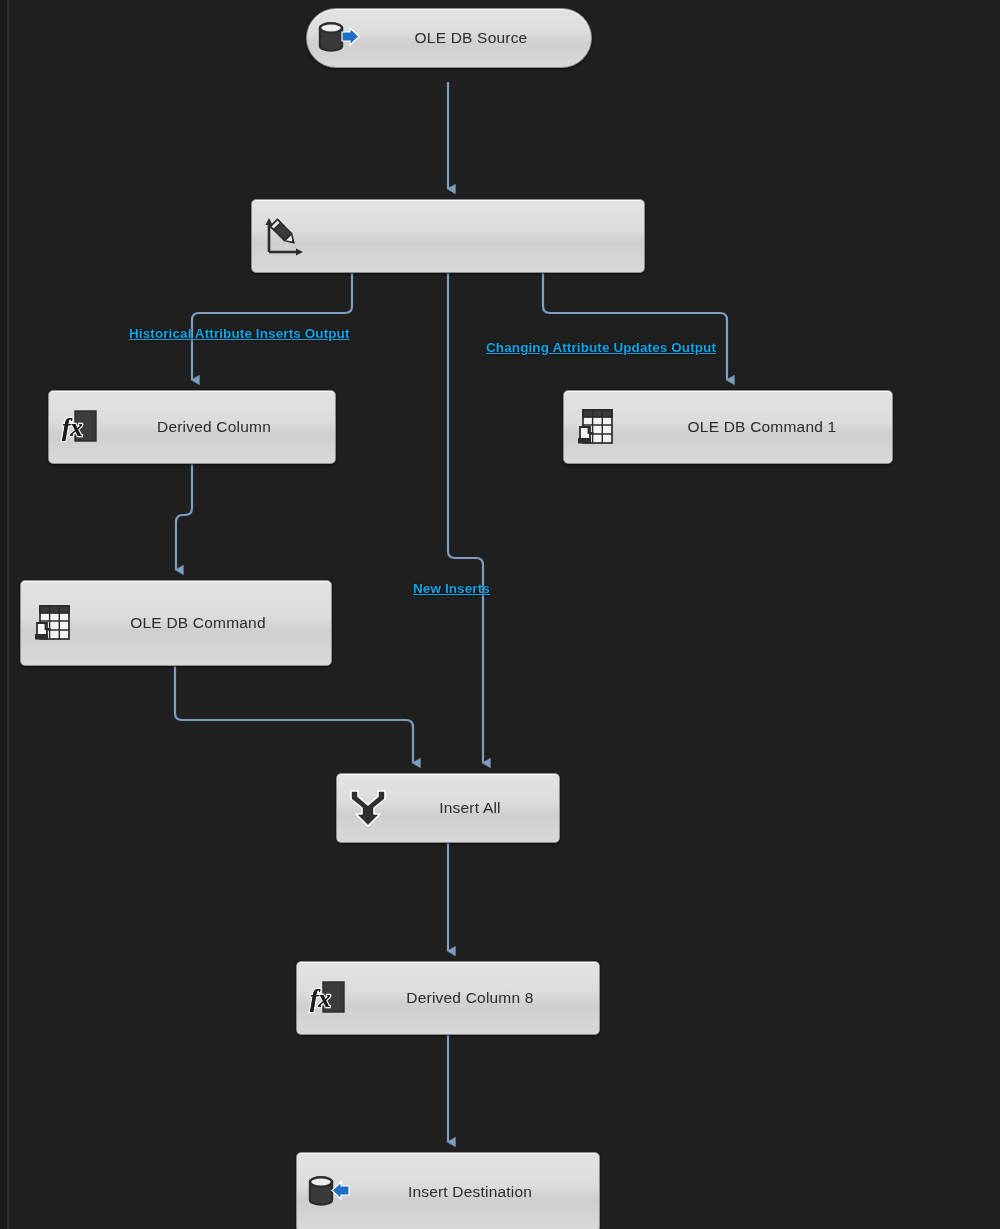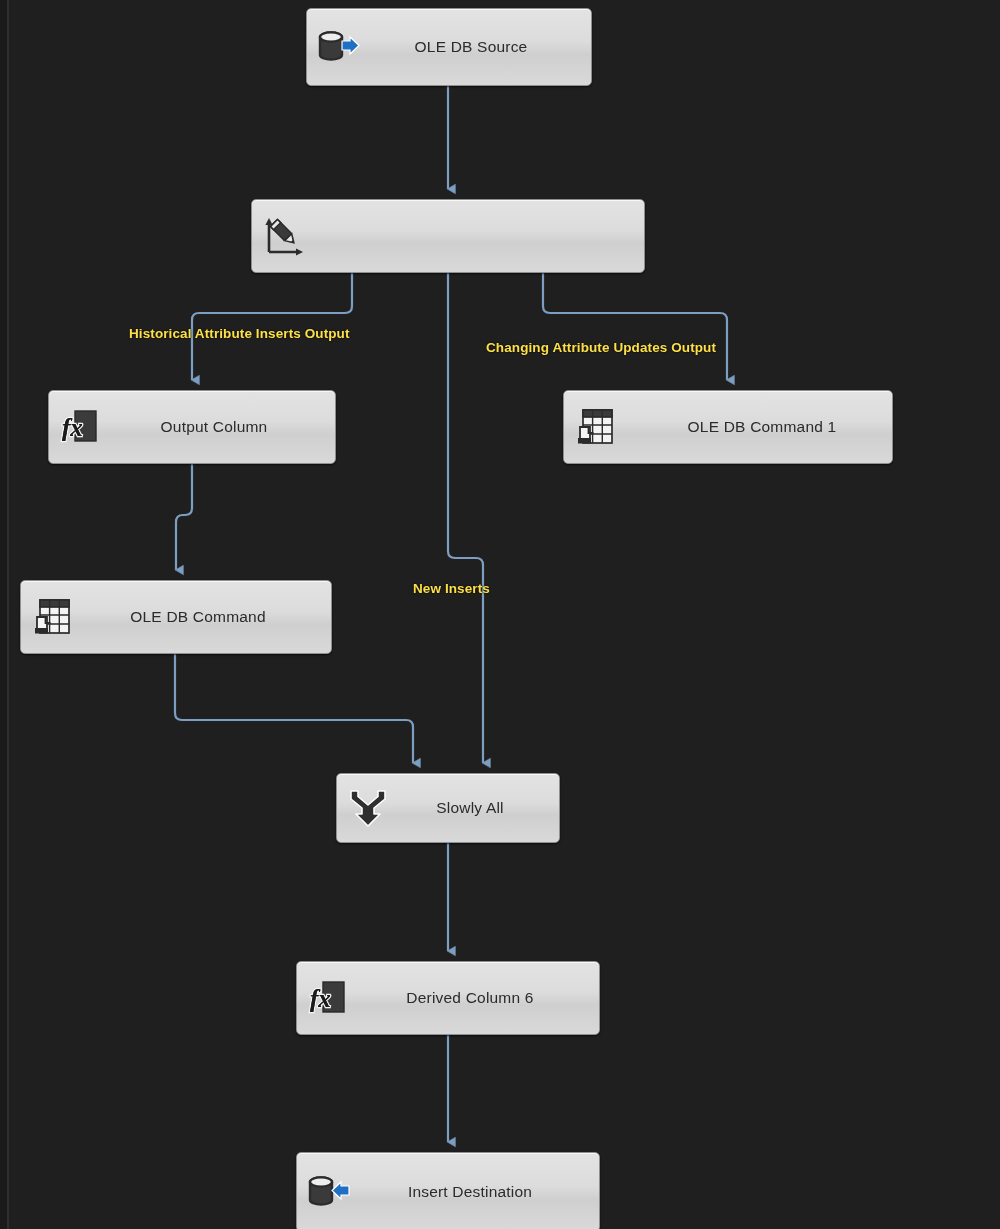--- a/index.html
+++ b/index.html
@@ -64,26 +64,27 @@
     color: #2b2b2b;
     font-size: 15.5px;
     letter-spacing: 0.2px;
     padding-right: 14px;
     white-space: nowrap;
   }
 
   
   .wire-label {
     position: absolute;
-    color: #fde047;
+    color: #0ea5e9;
     font-size: 13.5px;
     font-weight: bold;
     letter-spacing: 0.1px;
     white-space: nowrap;
     text-shadow: 0 0 2px #000;
+    text-decoration: underline;
   }
 
   
   .watermark {
     position: absolute;
     color: rgba(210,205,190,0.085);
     font-size: 46px;
     letter-spacing: 1px;
     white-space: nowrap;
     user-select: none;
@@ -124,21 +125,21 @@
       <path d="M448,843 L448,951" marker-end="url(#arrow)"></path>
 
       <path d="M448,1035 L448,1142" marker-end="url(#arrow)"></path>
     </g>
   </svg>
 
   <div class="wire-label" style="left:129px; top:326px;">Historical Attribute Inserts Output</div>
   <div class="wire-label" style="left:486px; top:340px;">Changing Attribute Updates Output</div>
   <div class="wire-label" style="left:413px; top:581px;">New Inserts</div>
 
-  <div class="node" style="left:306px; top:8px; width:286px; height:78px;">
+  <div class="node" style="left:306px; top:8px; width:286px; height:60px;border-radius:30px;">
     <div class="icon-box">
       <svg width="44" height="42" viewBox="0 0 44 42">
         <g>
           <ellipse cx="14" cy="11" rx="11" ry="4.6" fill="#f2f2f2" stroke="#2b2b2b" stroke-width="2.4"></ellipse>
           <path d="M3,11 L3,29 A11,4.6 0 0 0 25,29 L25,11" fill="#3a3a3a" stroke="#2b2b2b" stroke-width="2.4"></path>
           <ellipse cx="14" cy="11" rx="11" ry="4.6" fill="#eeeeee" stroke="#2b2b2b" stroke-width="2.4"></ellipse>
         </g>
         <g fill="#1f6fc4" stroke="#ffffff" stroke-width="1.2">
           <path d="M25,15 L33,15 L33,11 L42,19.5 L33,28 L33,24 L25,24 Z"></path>
         </g>
@@ -167,21 +168,21 @@
   </div>
 
   <div class="node" style="left:48px; top:390px; width:288px; height:74px;">
     <div class="icon-box">
       <svg width="44" height="44" viewBox="0 0 44 44">
         <rect x="16" y="6" width="21" height="30" fill="#3b3b3b" stroke="#2a2a2a" stroke-width="1.4"></rect>
         <text x="3" y="31" font-family="'Liberation Serif', serif" font-style="italic" font-size="25" font-weight="bold" fill="#1b1b1b" stroke="#f4f4f4" stroke-width="2.6" paint-order="stroke">fx</text>
         <text x="3" y="31" font-family="'Liberation Serif', serif" font-style="italic" font-size="25" font-weight="bold" fill="#1b1b1b">fx</text>
       </svg>
     </div>
-    <div class="node-label">Output Column</div>
+    <div class="node-label">Derived Column</div>
   </div>
 
   <div class="node" style="left:563px; top:390px; width:330px; height:74px;gap:24px;">
     <div class="icon-box">
       <svg width="44" height="44" viewBox="0 0 44 44">
         <g stroke="#2b2b2b" stroke-width="1.7" fill="#f4f4f4">
           <rect x="9" y="5" width="29" height="33"></rect>
         </g>
         <rect x="9" y="5" width="29" height="7" fill="#3a3a3a" stroke="#2b2b2b" stroke-width="1.7"></rect>
         <g stroke="#2b2b2b" stroke-width="1.4">
@@ -191,21 +192,21 @@
           <line x1="28.3" y1="5" x2="28.3" y2="38"></line>
         </g>
         <path d="M6,22 L16,22 L16,36 L6,36 Z" fill="#f6f6f6" stroke="#2b2b2b" stroke-width="1.8"></path>
         <path d="M4,33 L17,33 L17,38.5 L4,38.5 Z" fill="#2b2b2b"></path>
         <path d="M14.5,22 L14.5,28 L19.5,28" fill="none" stroke="#2b2b2b" stroke-width="1.8"></path>
       </svg>
     </div>
     <div class="node-label">OLE DB Command 1</div>
   </div>
 
-  <div class="node" style="left:20px; top:580px; width:312px; height:74px;">
+  <div class="node" style="left:20px; top:580px; width:312px; height:86px;">
     <div class="icon-box">
       <svg width="44" height="44" viewBox="0 0 44 44">
         <g stroke="#2b2b2b" stroke-width="1.7" fill="#f4f4f4">
           <rect x="9" y="5" width="29" height="33"></rect>
         </g>
         <rect x="9" y="5" width="29" height="7" fill="#3a3a3a" stroke="#2b2b2b" stroke-width="1.7"></rect>
         <g stroke="#2b2b2b" stroke-width="1.4">
           <line x1="9" y1="20" x2="38" y2="20"></line>
           <line x1="9" y1="29" x2="38" y2="29"></line>
           <line x1="18.6" y1="5" x2="18.6" y2="38"></line>
@@ -221,32 +222,32 @@
 
   <div class="node" style="left:336px; top:773px; width:224px; height:70px;">
     <div class="icon-box">
       <svg width="42" height="42" viewBox="0 0 42 42">
         <g fill="#2f2f2f" stroke="#fdfdfd" stroke-width="1.6" stroke-linejoin="round">
           <path d="M4,4 L4,12 L15,21 L15,27 L9,27 L21,39 L33,27 L27,27 L27,21 L38,12 L38,4
                    L31,4 L31,9.5 L21,18 L11,9.5 L11,4 Z"></path>
         </g>
       </svg>
     </div>
-    <div class="node-label">Slowly All</div>
+    <div class="node-label">Insert All</div>
   </div>
 
   <div class="node" style="left:296px; top:961px; width:304px; height:74px;">
     <div class="icon-box">
       <svg width="44" height="44" viewBox="0 0 44 44">
         <rect x="16" y="6" width="21" height="30" fill="#3b3b3b" stroke="#2a2a2a" stroke-width="1.4"></rect>
         <text x="3" y="31" font-family="'Liberation Serif', serif" font-style="italic" font-size="25" font-weight="bold" fill="#1b1b1b" stroke="#f4f4f4" stroke-width="2.6" paint-order="stroke">fx</text>
         <text x="3" y="31" font-family="'Liberation Serif', serif" font-style="italic" font-size="25" font-weight="bold" fill="#1b1b1b">fx</text>
       </svg>
     </div>
-    <div class="node-label">Derived Column 6</div>
+    <div class="node-label">Derived Column 8</div>
   </div>
 
   <div class="node" style="left:296px; top:1152px; width:304px; height:80px;">
     <div class="icon-box">
       <svg width="44" height="42" viewBox="0 0 44 42">
         <g>
           <ellipse cx="14" cy="11" rx="11" ry="4.6" fill="#f2f2f2" stroke="#2b2b2b" stroke-width="2.4"></ellipse>
           <path d="M3,11 L3,29 A11,4.6 0 0 0 25,29 L25,11" fill="#3a3a3a" stroke="#2b2b2b" stroke-width="2.4"></path>
           <ellipse cx="14" cy="11" rx="11" ry="4.6" fill="#eeeeee" stroke="#2b2b2b" stroke-width="2.4"></ellipse>
         </g>

